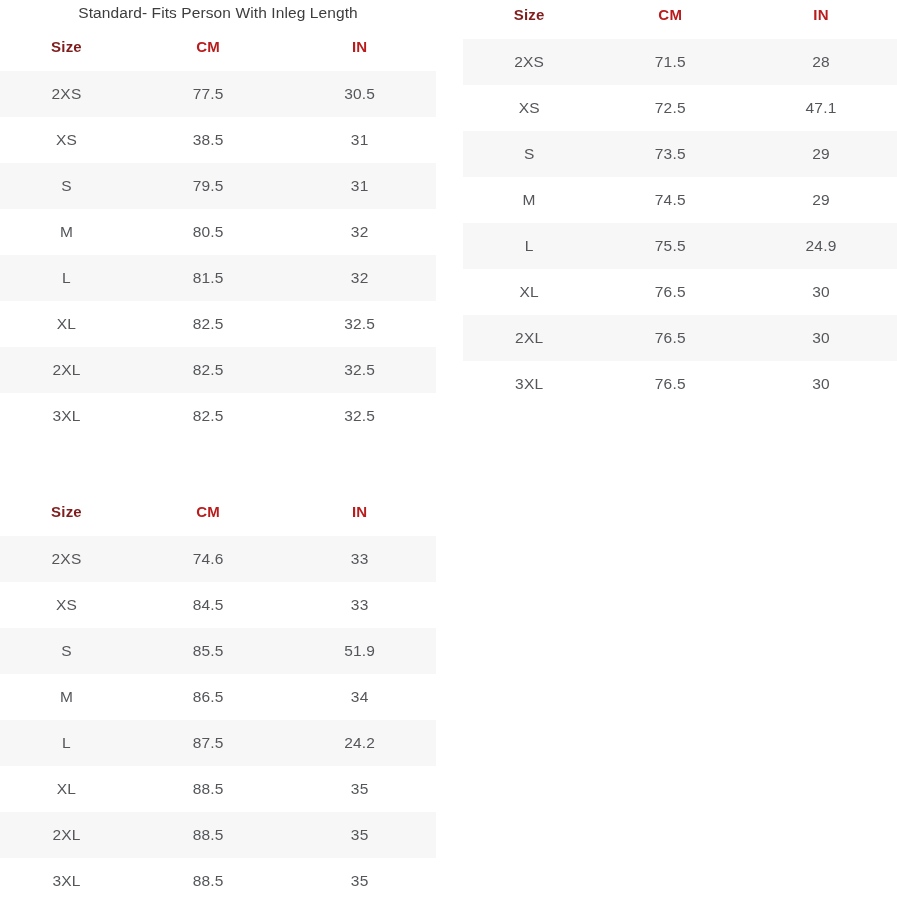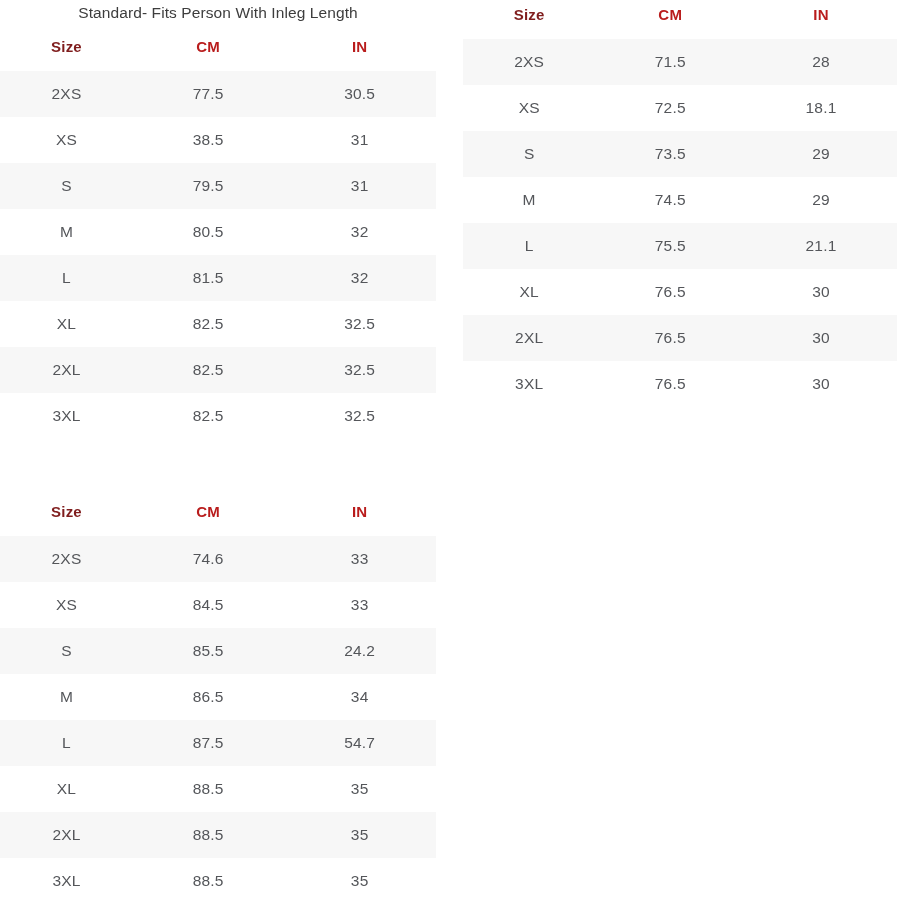--- a/index.html
+++ b/index.html
@@ -177,36 +177,36 @@
         </thead>
         <tbody>
           <tr>
             <td>2XS</td>
             <td>71.5</td>
             <td>28</td>
           </tr>
           <tr>
             <td>XS</td>
             <td>72.5</td>
-            <td>18.1</td>
+            <td>47.1</td>
           </tr>
           <tr>
             <td>S</td>
             <td>73.5</td>
             <td>29</td>
           </tr>
           <tr>
             <td>M</td>
             <td>74.5</td>
             <td>29</td>
           </tr>
           <tr>
             <td>L</td>
             <td>75.5</td>
-            <td>21.1</td>
+            <td>24.9</td>
           </tr>
           <tr>
             <td>XL</td>
             <td>76.5</td>
             <td>30</td>
           </tr>
           <tr>
             <td>2XL</td>
             <td>76.5</td>
             <td>30</td>
@@ -241,31 +241,31 @@
             <td>33</td>
           </tr>
           <tr>
             <td>XS</td>
             <td>84.5</td>
             <td>33</td>
           </tr>
           <tr>
             <td>S</td>
             <td>85.5</td>
-            <td>24.2</td>
+            <td>51.9</td>
           </tr>
           <tr>
             <td>M</td>
             <td>86.5</td>
             <td>34</td>
           </tr>
           <tr>
             <td>L</td>
             <td>87.5</td>
-            <td>54.7</td>
+            <td>24.2</td>
           </tr>
           <tr>
             <td>XL</td>
             <td>88.5</td>
             <td>35</td>
           </tr>
           <tr>
             <td>2XL</td>
             <td>88.5</td>
             <td>35</td>

